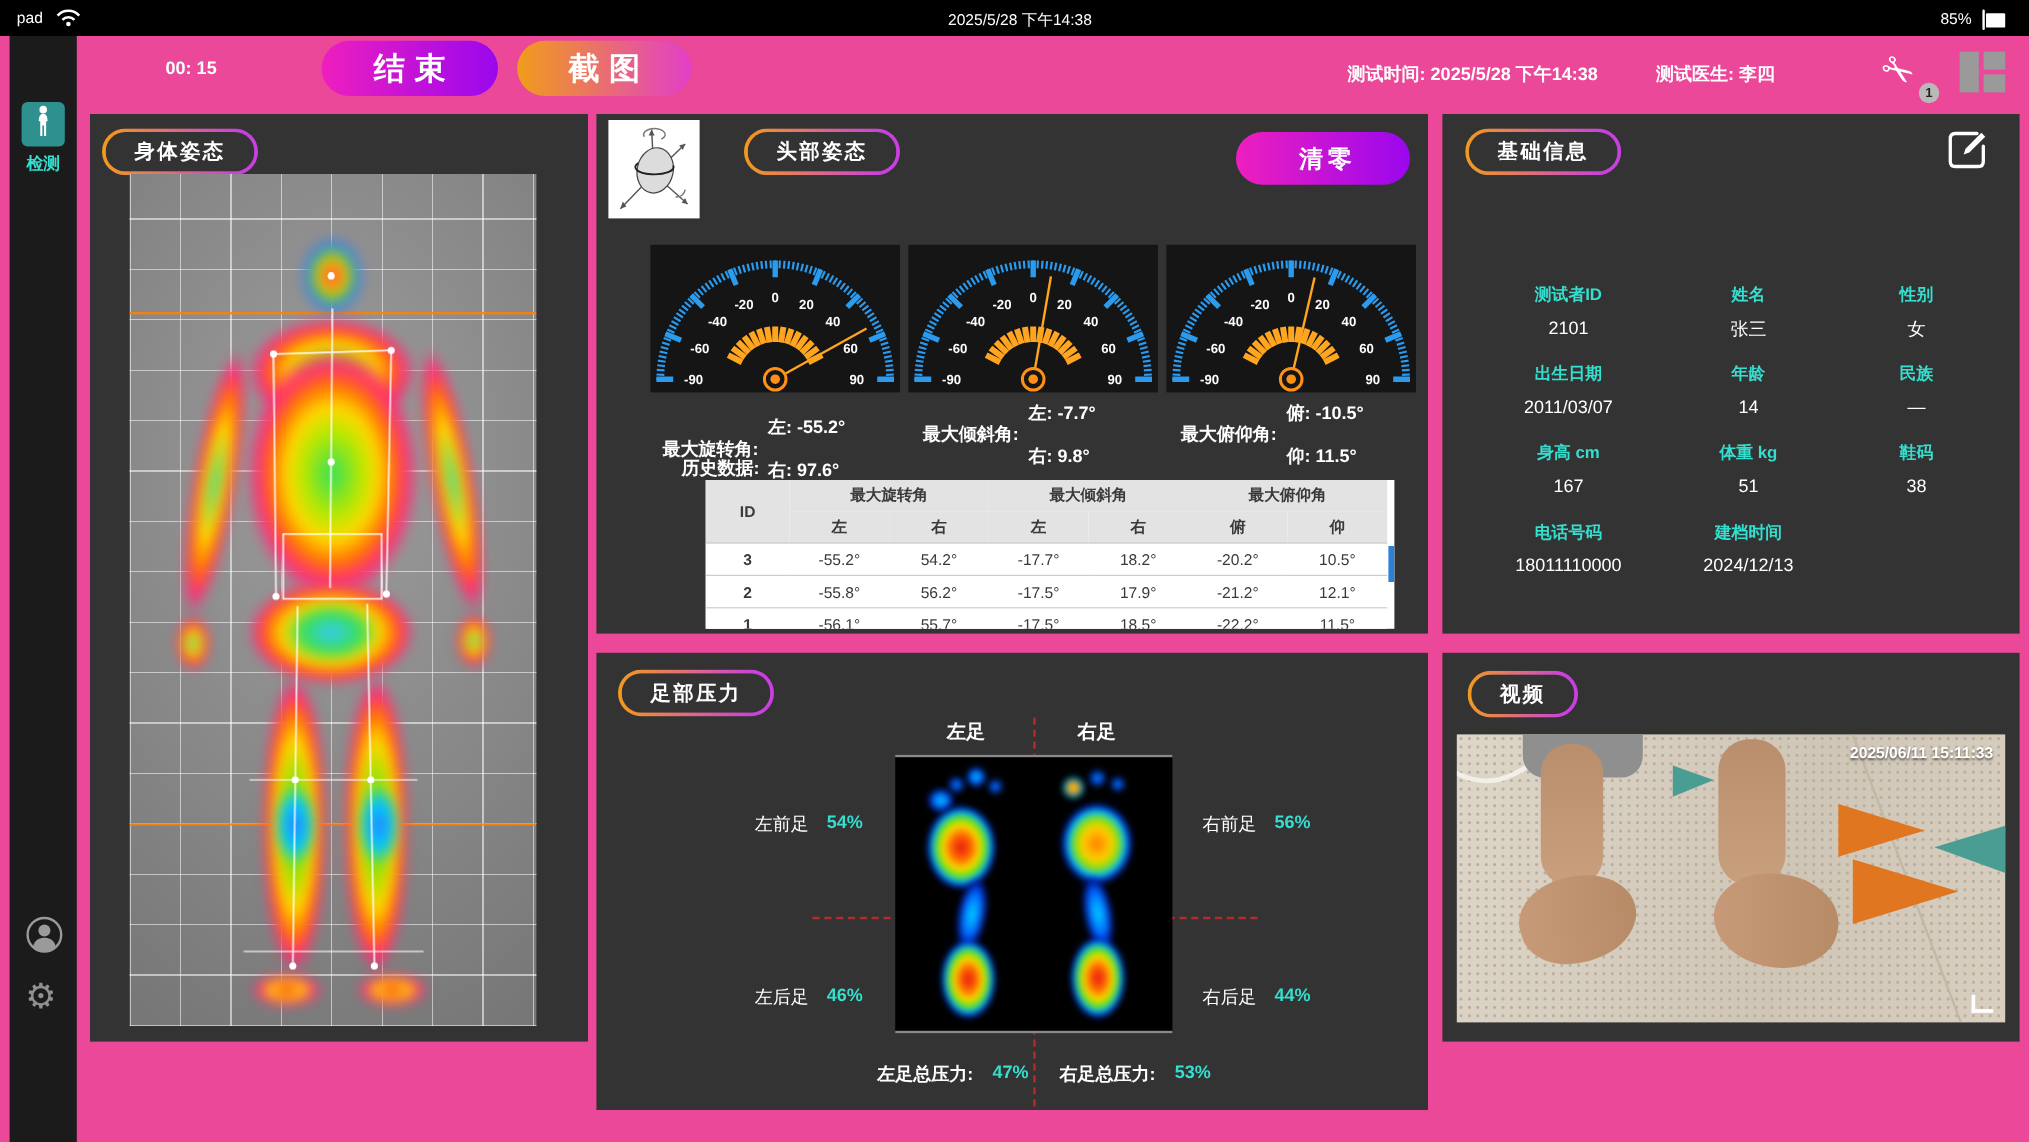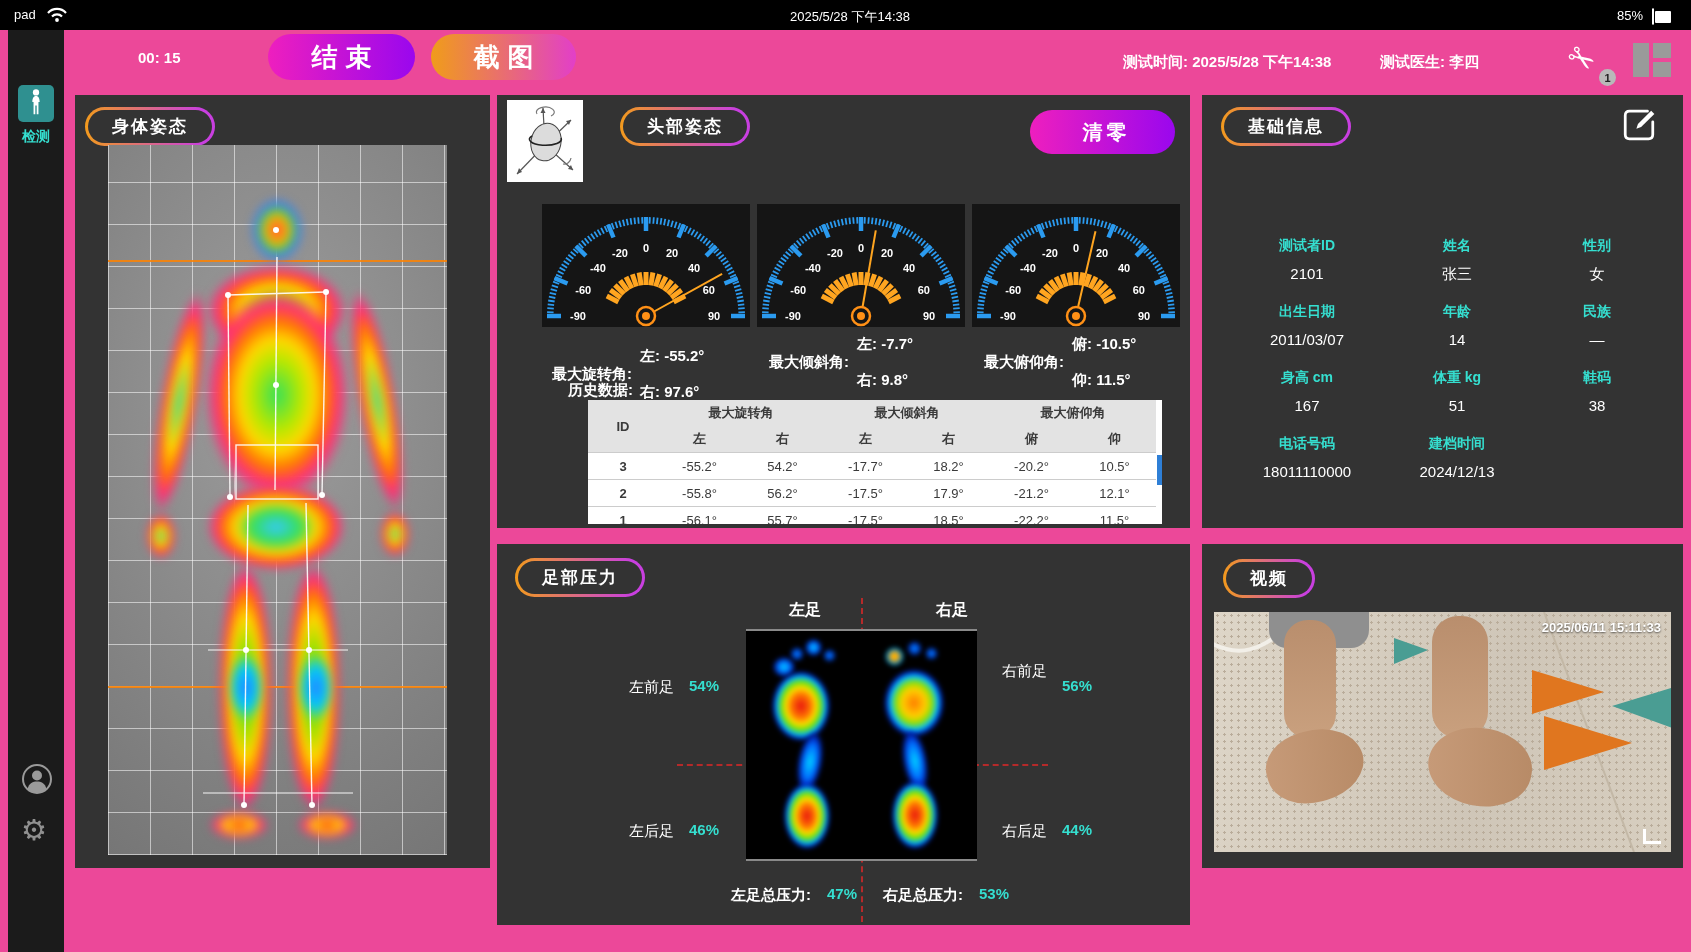--- a/index.html
+++ b/index.html
@@ -643,21 +643,21 @@
           </tr>
         </tbody>
       </table>
       <div class="scrollthumb"></div>
     </div>
   </div>
 
   <div class="panel" style="left:497px;top:544px;width:693px;height:381px;">
     <span class="pill" style="position:absolute;left:18px;top:14px;">足部压力</span>
     <div class="fp-label bold" style="left:292px;top:56px;font-size:16px;">左足</div>
-    <div class="fp-label bold" style="left:401px;top:56px;font-size:16px;margin-left:38px;">右足</div>
+    <div class="fp-label bold" style="left:401px;top:56px;font-size:16px;">右足</div>
 
     <div class="dashV" style="left:364px;top:54px;height:324px;"></div>
     <div class="dashH" style="left:180px;top:220px;width:371px;"></div>
 
     <div class="fpbox">
 
       <div class="blob t-blu" style="left:44px;top:16px;width:14px;height:14px;"></div>
       <div class="blob t-cyn" style="left:59px;top:8px;width:17px;height:17px;"></div>
       <div class="blob t-blu" style="left:77px;top:18px;width:13px;height:13px;"></div>
       <div class="blob t-cyn" style="left:27px;top:26px;width:22px;height:20px;"></div>
@@ -668,21 +668,21 @@
       <div class="blob t-yel" style="left:139px;top:16px;width:19px;height:19px;"></div>
       <div class="blob t-blu" style="left:161px;top:10px;width:15px;height:15px;"></div>
       <div class="blob t-blu" style="left:179px;top:16px;width:13px;height:13px;"></div>
       <div class="blob t-org" style="left:138px;top:38px;width:60px;height:68px;"></div>
       <div class="blob t-cyn" style="left:157px;top:98px;width:24px;height:64px;transform:rotate(-10deg);"></div>
       <div class="blob t-red" style="left:146px;top:150px;width:46px;height:68px;"></div>
     </div>
 
     <div class="fp-label" style="left:132px;top:134px;">左前足</div>
     <div class="fp-val" style="left:192px;top:133px;">54%</div>
-    <div class="fp-label" style="left:505px;top:118px;">右前足</div>
+    <div class="fp-label" style="left:505px;top:134px;">右前足</div>
     <div class="fp-val" style="left:565px;top:133px;">56%</div>
     <div class="fp-label" style="left:132px;top:278px;">左后足</div>
     <div class="fp-val" style="left:192px;top:277px;">46%</div>
     <div class="fp-label" style="left:505px;top:278px;">右后足</div>
     <div class="fp-val" style="left:565px;top:277px;">44%</div>
 
     <div class="fp-label bold" style="left:234px;top:342px;">左足总压力:</div>
     <div class="fp-val" style="left:330px;top:341px;">47%</div>
     <div class="fp-label bold" style="left:386px;top:342px;">右足总压力:</div>
     <div class="fp-val" style="left:482px;top:341px;">53%</div>

